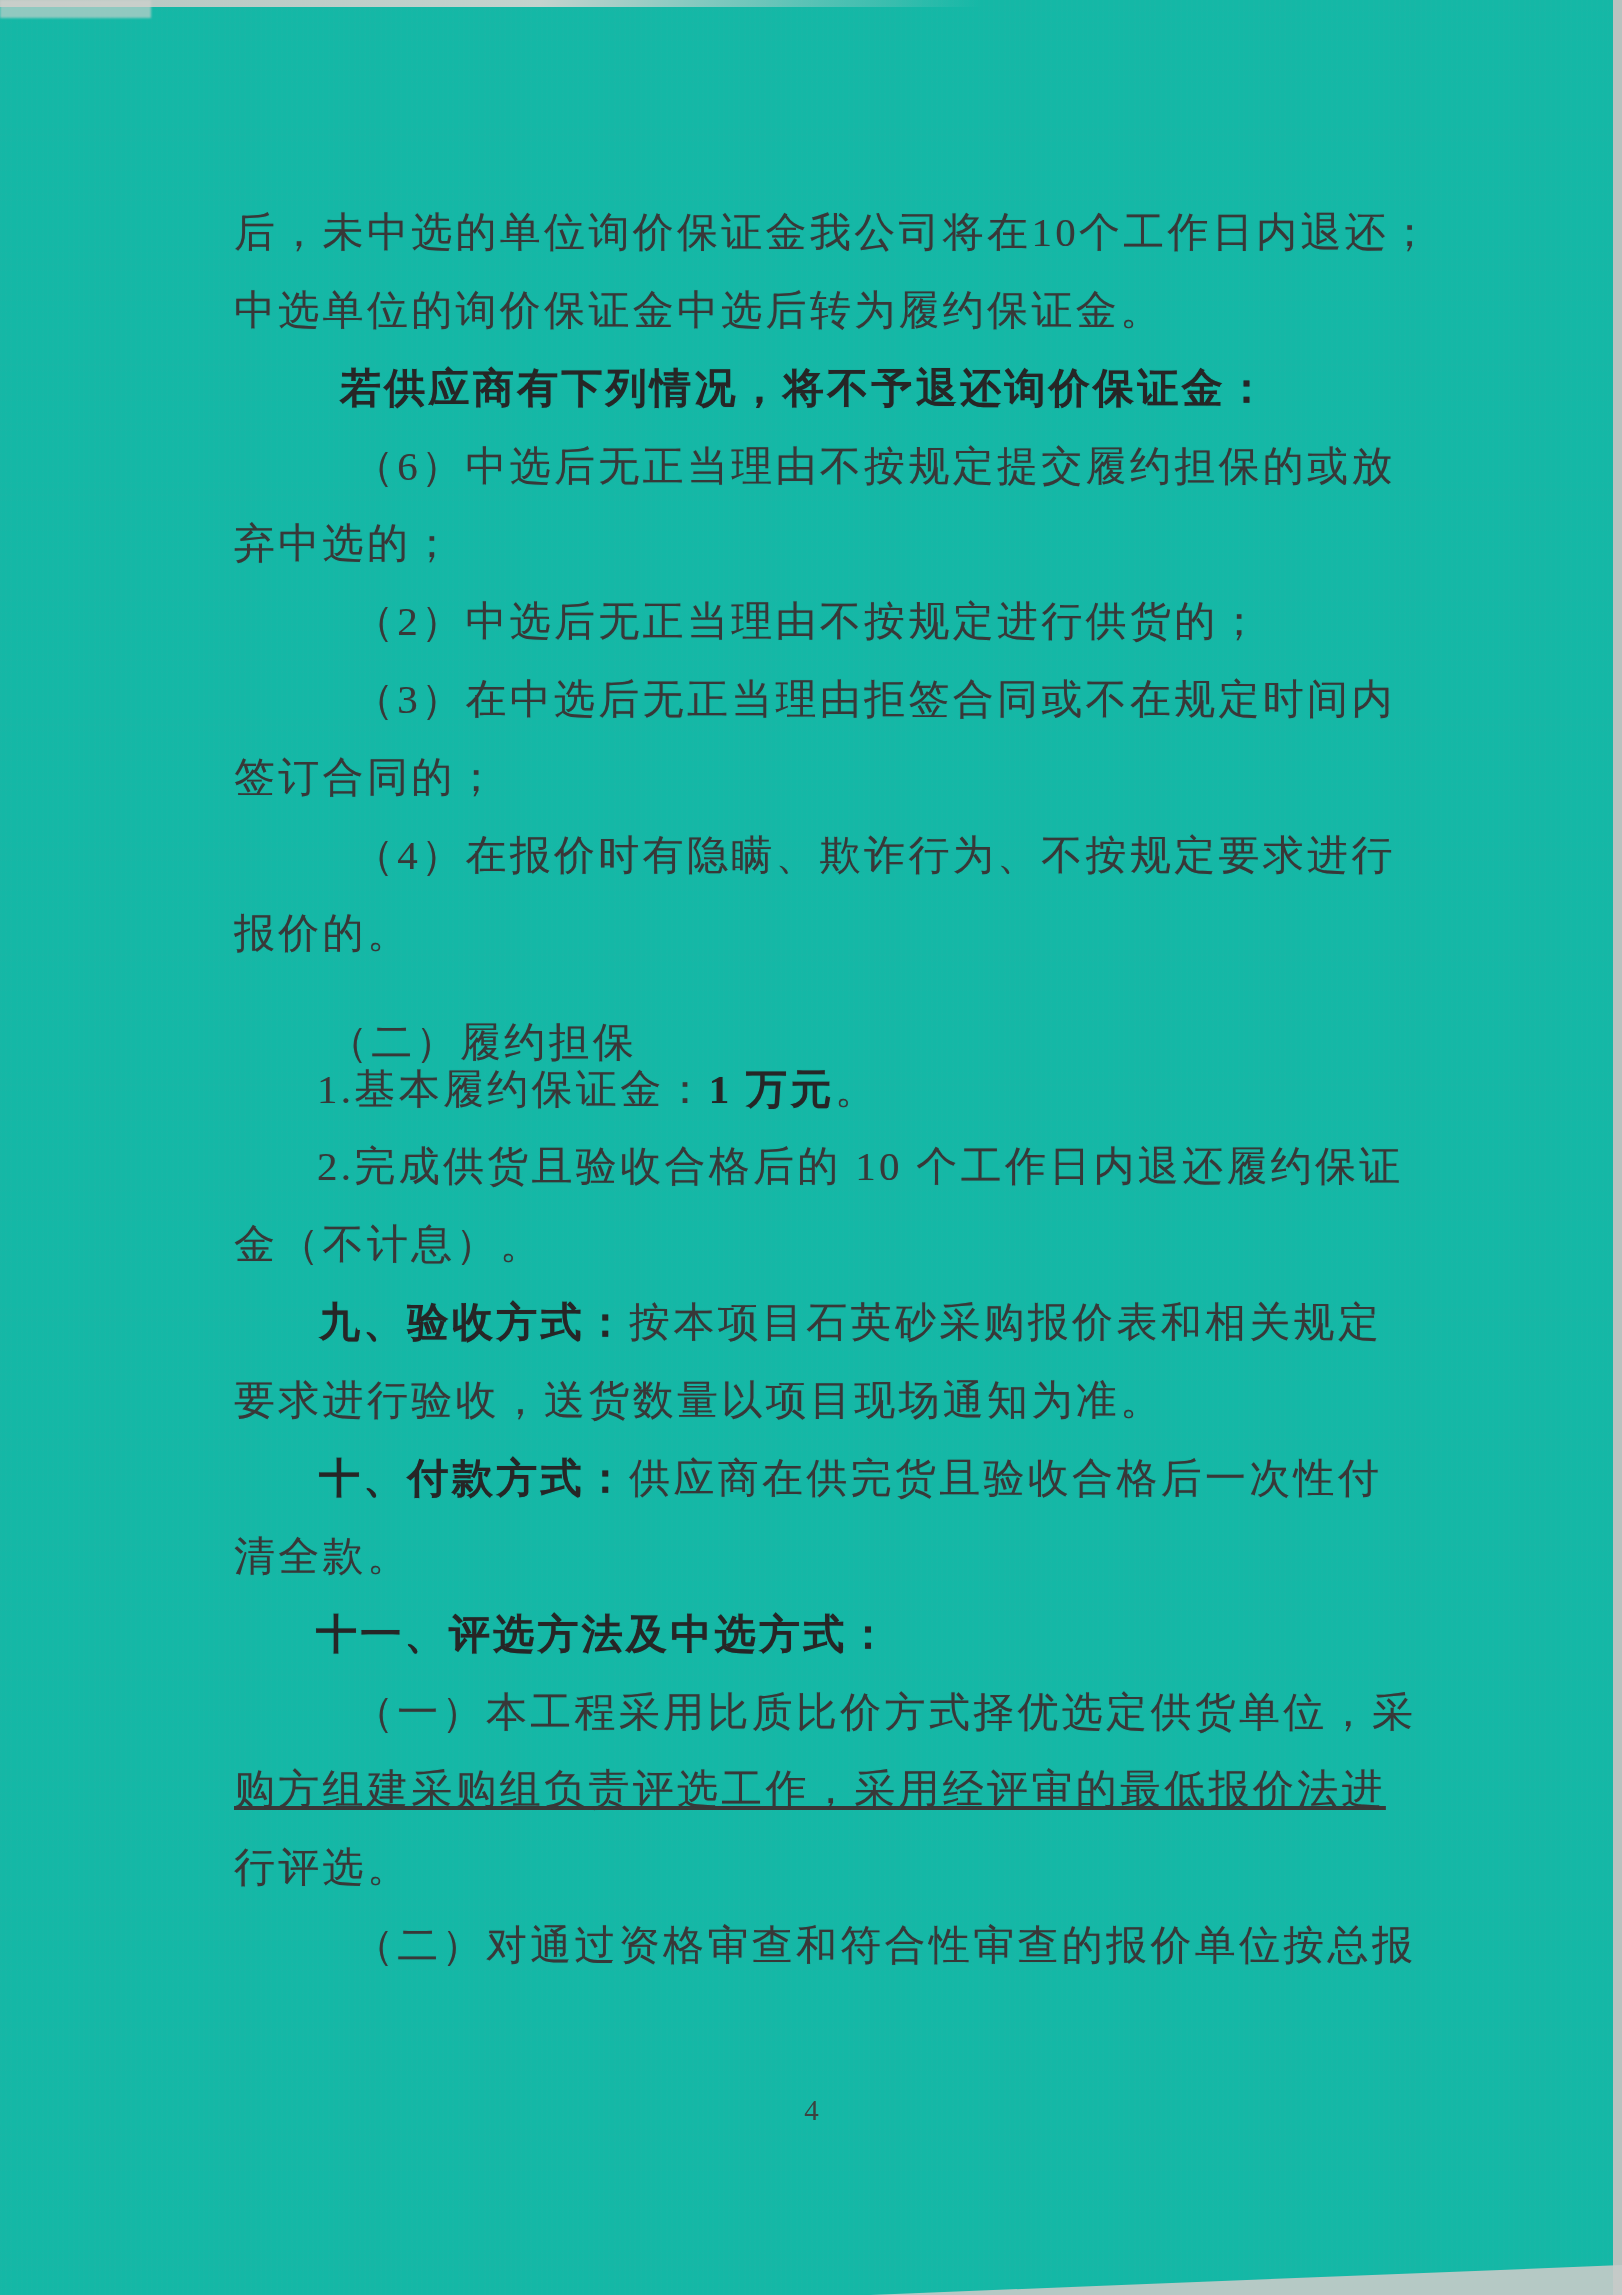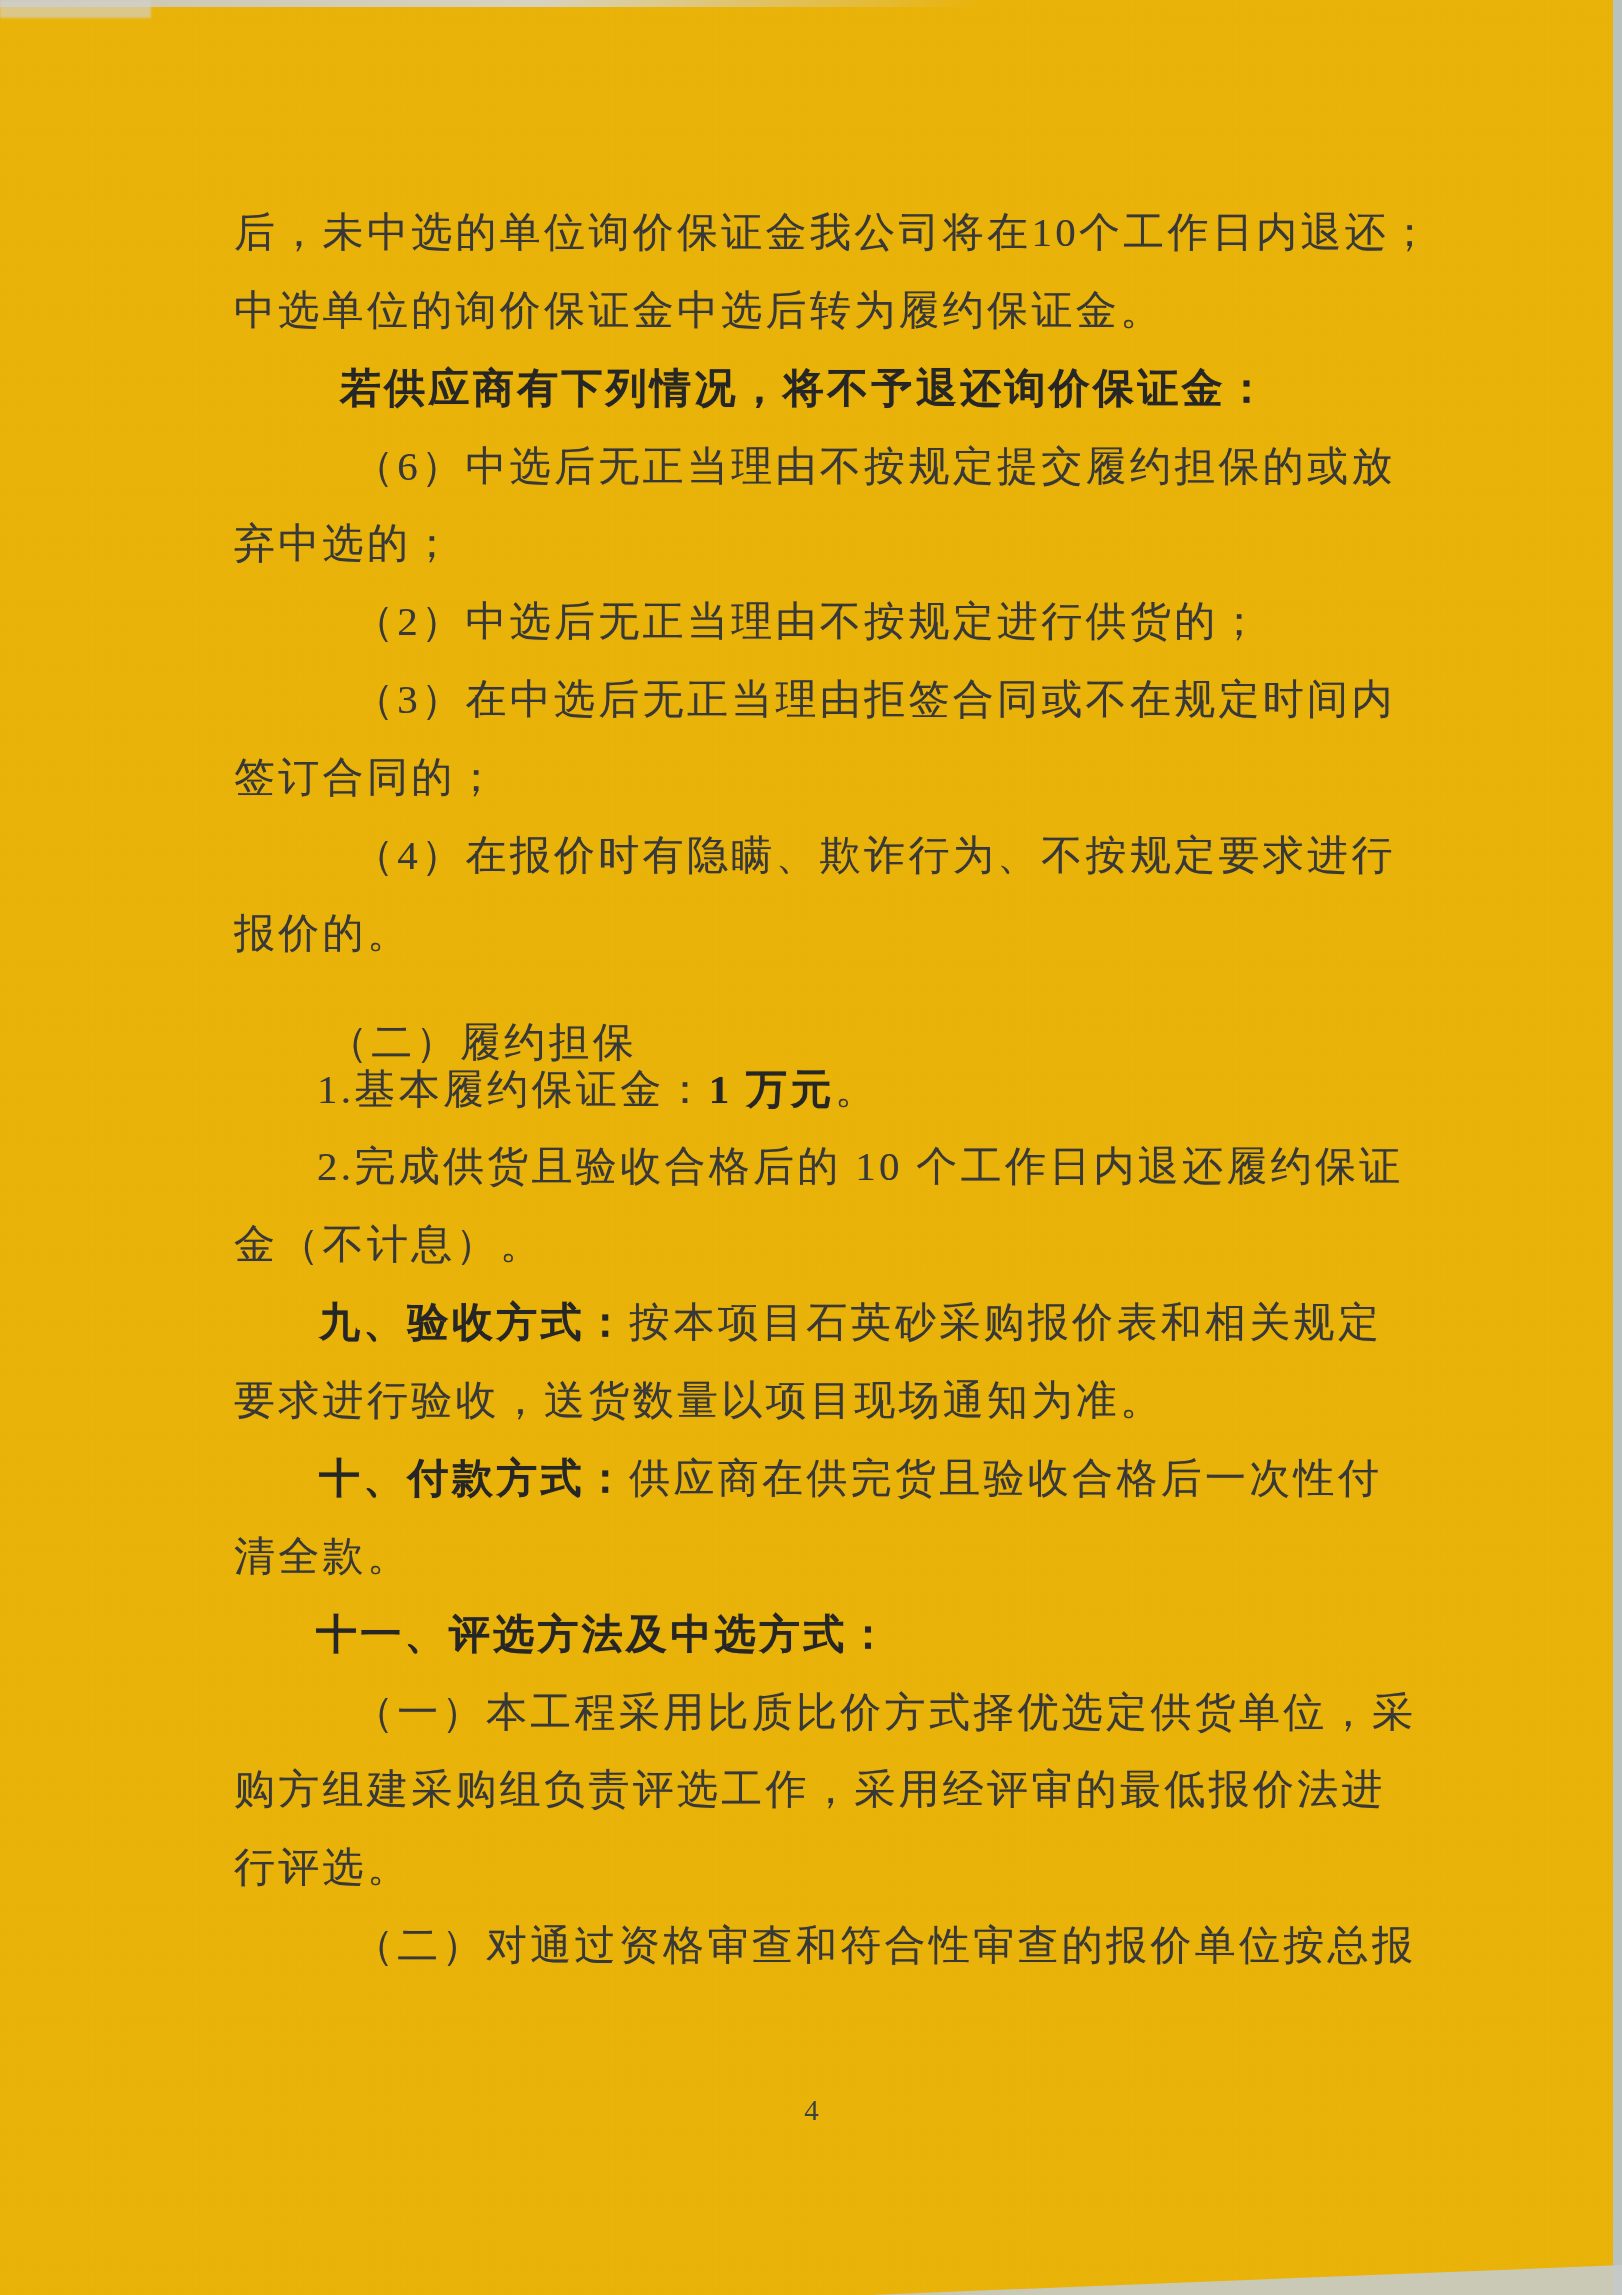--- a/index.html
+++ b/index.html
@@ -5,21 +5,21 @@
   html,body{
     margin:0;
     padding:0;
     background:#ffffff;
     font-family:"Liberation Serif","DejaVu Serif",serif;
   }
   .page{
     position:relative;
     width:1623px;
     height:2295px;
-    background:#eab308;
+    background:#14b8a6;
     overflow:hidden;
   }
   
   .paper-texture{
     position:absolute;
     inset:0;
     background:
       repeating-linear-gradient(90deg, rgba(150,150,165,0.018) 0px, rgba(150,150,165,0.018) 2px, rgba(255,255,255,0) 2px, rgba(255,255,255,0) 5.2px),
       repeating-linear-gradient(0deg, rgba(140,140,150,0.012) 0px, rgba(140,140,150,0.012) 1.3px, rgba(255,255,255,0) 1.3px, rgba(255,255,255,0) 5.9px);
     pointer-events:none;
@@ -110,20 +110,20 @@
       <div class="line" style="left: 327px; top: 991px; margin-top: 31px;"><span class="seg">（二）履约担保</span></div>
       <div class="line" style="left: 317px; top: 1069px;"><span class="seg">1.基本履约保证金：</span><span class="seg bold">1 万元</span><span class="seg">。</span></div>
       <div class="line" style="left: 317px; top: 1146px;"><span class="seg">2.完成供货且验收合格后的 10 个工作日内退还履约保证</span></div>
       <div class="line" style="left: 234px; top: 1224px;"><span class="seg">金（不计息）。</span></div>
       <div class="line" style="left: 319px; top: 1302px;"><span class="seg bold sans">九、验收方式：</span><span class="seg">按本项目石英砂采购报价表和相关规定</span></div>
       <div class="line" style="left: 234px; top: 1380px;"><span class="seg">要求进行验收，送货数量以项目现场通知为准。</span></div>
       <div class="line" style="left: 319px; top: 1458px;"><span class="seg bold sans">十、付款方式：</span><span class="seg">供应商在供完货且验收合格后一次性付</span></div>
       <div class="line" style="left: 234px; top: 1536px;"><span class="seg">清全款。</span></div>
       <div class="line" style="left: 316px; top: 1614px;"><span class="seg bold sans">十一、评选方法及中选方式：</span></div>
       <div class="line" style="left: 353px; top: 1692px;"><span class="seg">（一）本工程采用比质比价方式择优选定供货单位，采</span></div>
-      <div class="line" style="left: 234px; top: 1769px;"><span class="seg">购方组建采购组负责评选工作，采用经评审的最低报价法进</span></div>
+      <div class="line" style="left: 234px; top: 1769px; text-decoration: underline;"><span class="seg">购方组建采购组负责评选工作，采用经评审的最低报价法进</span></div>
       <div class="line" style="left: 234px; top: 1847px;"><span class="seg">行评选。</span></div>
       <div class="line" style="left: 353px; top: 1925px;"><span class="seg">（二）对通过资格审查和符合性审查的报价单位按总报</span></div>
     </div>
 
   <div class="page-number">4</div>
 </div>
 
 
 </body></html>

